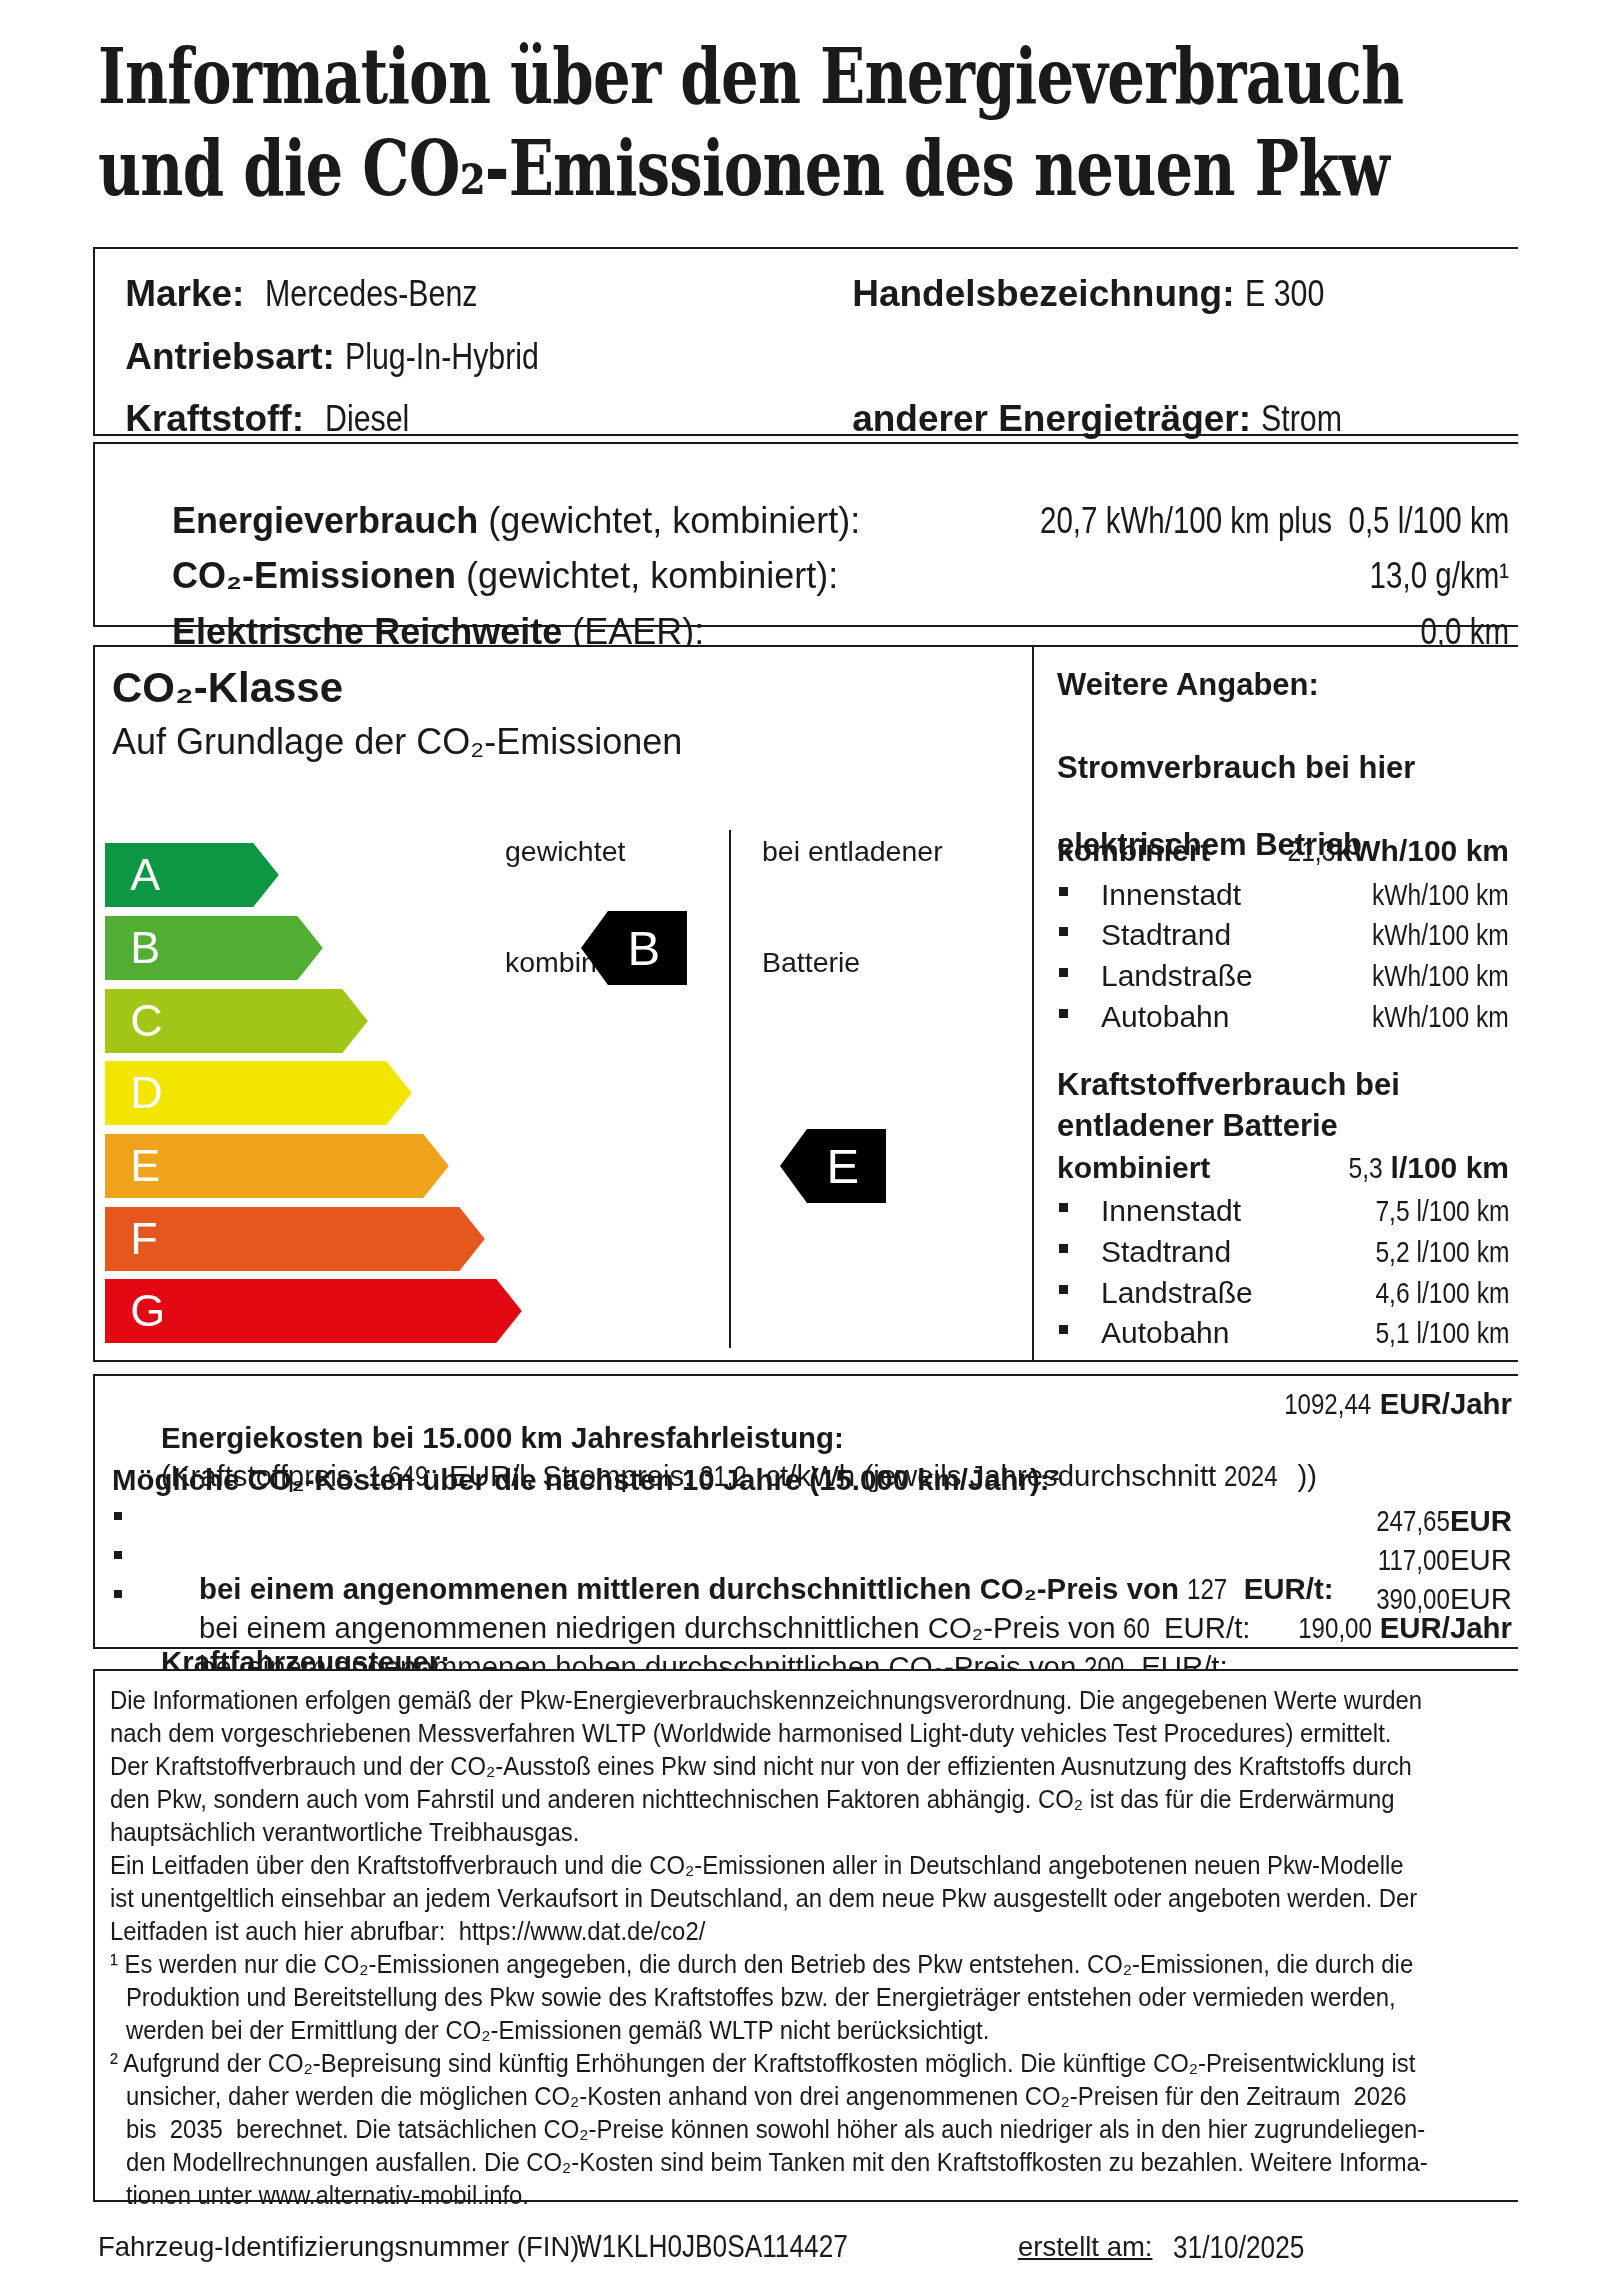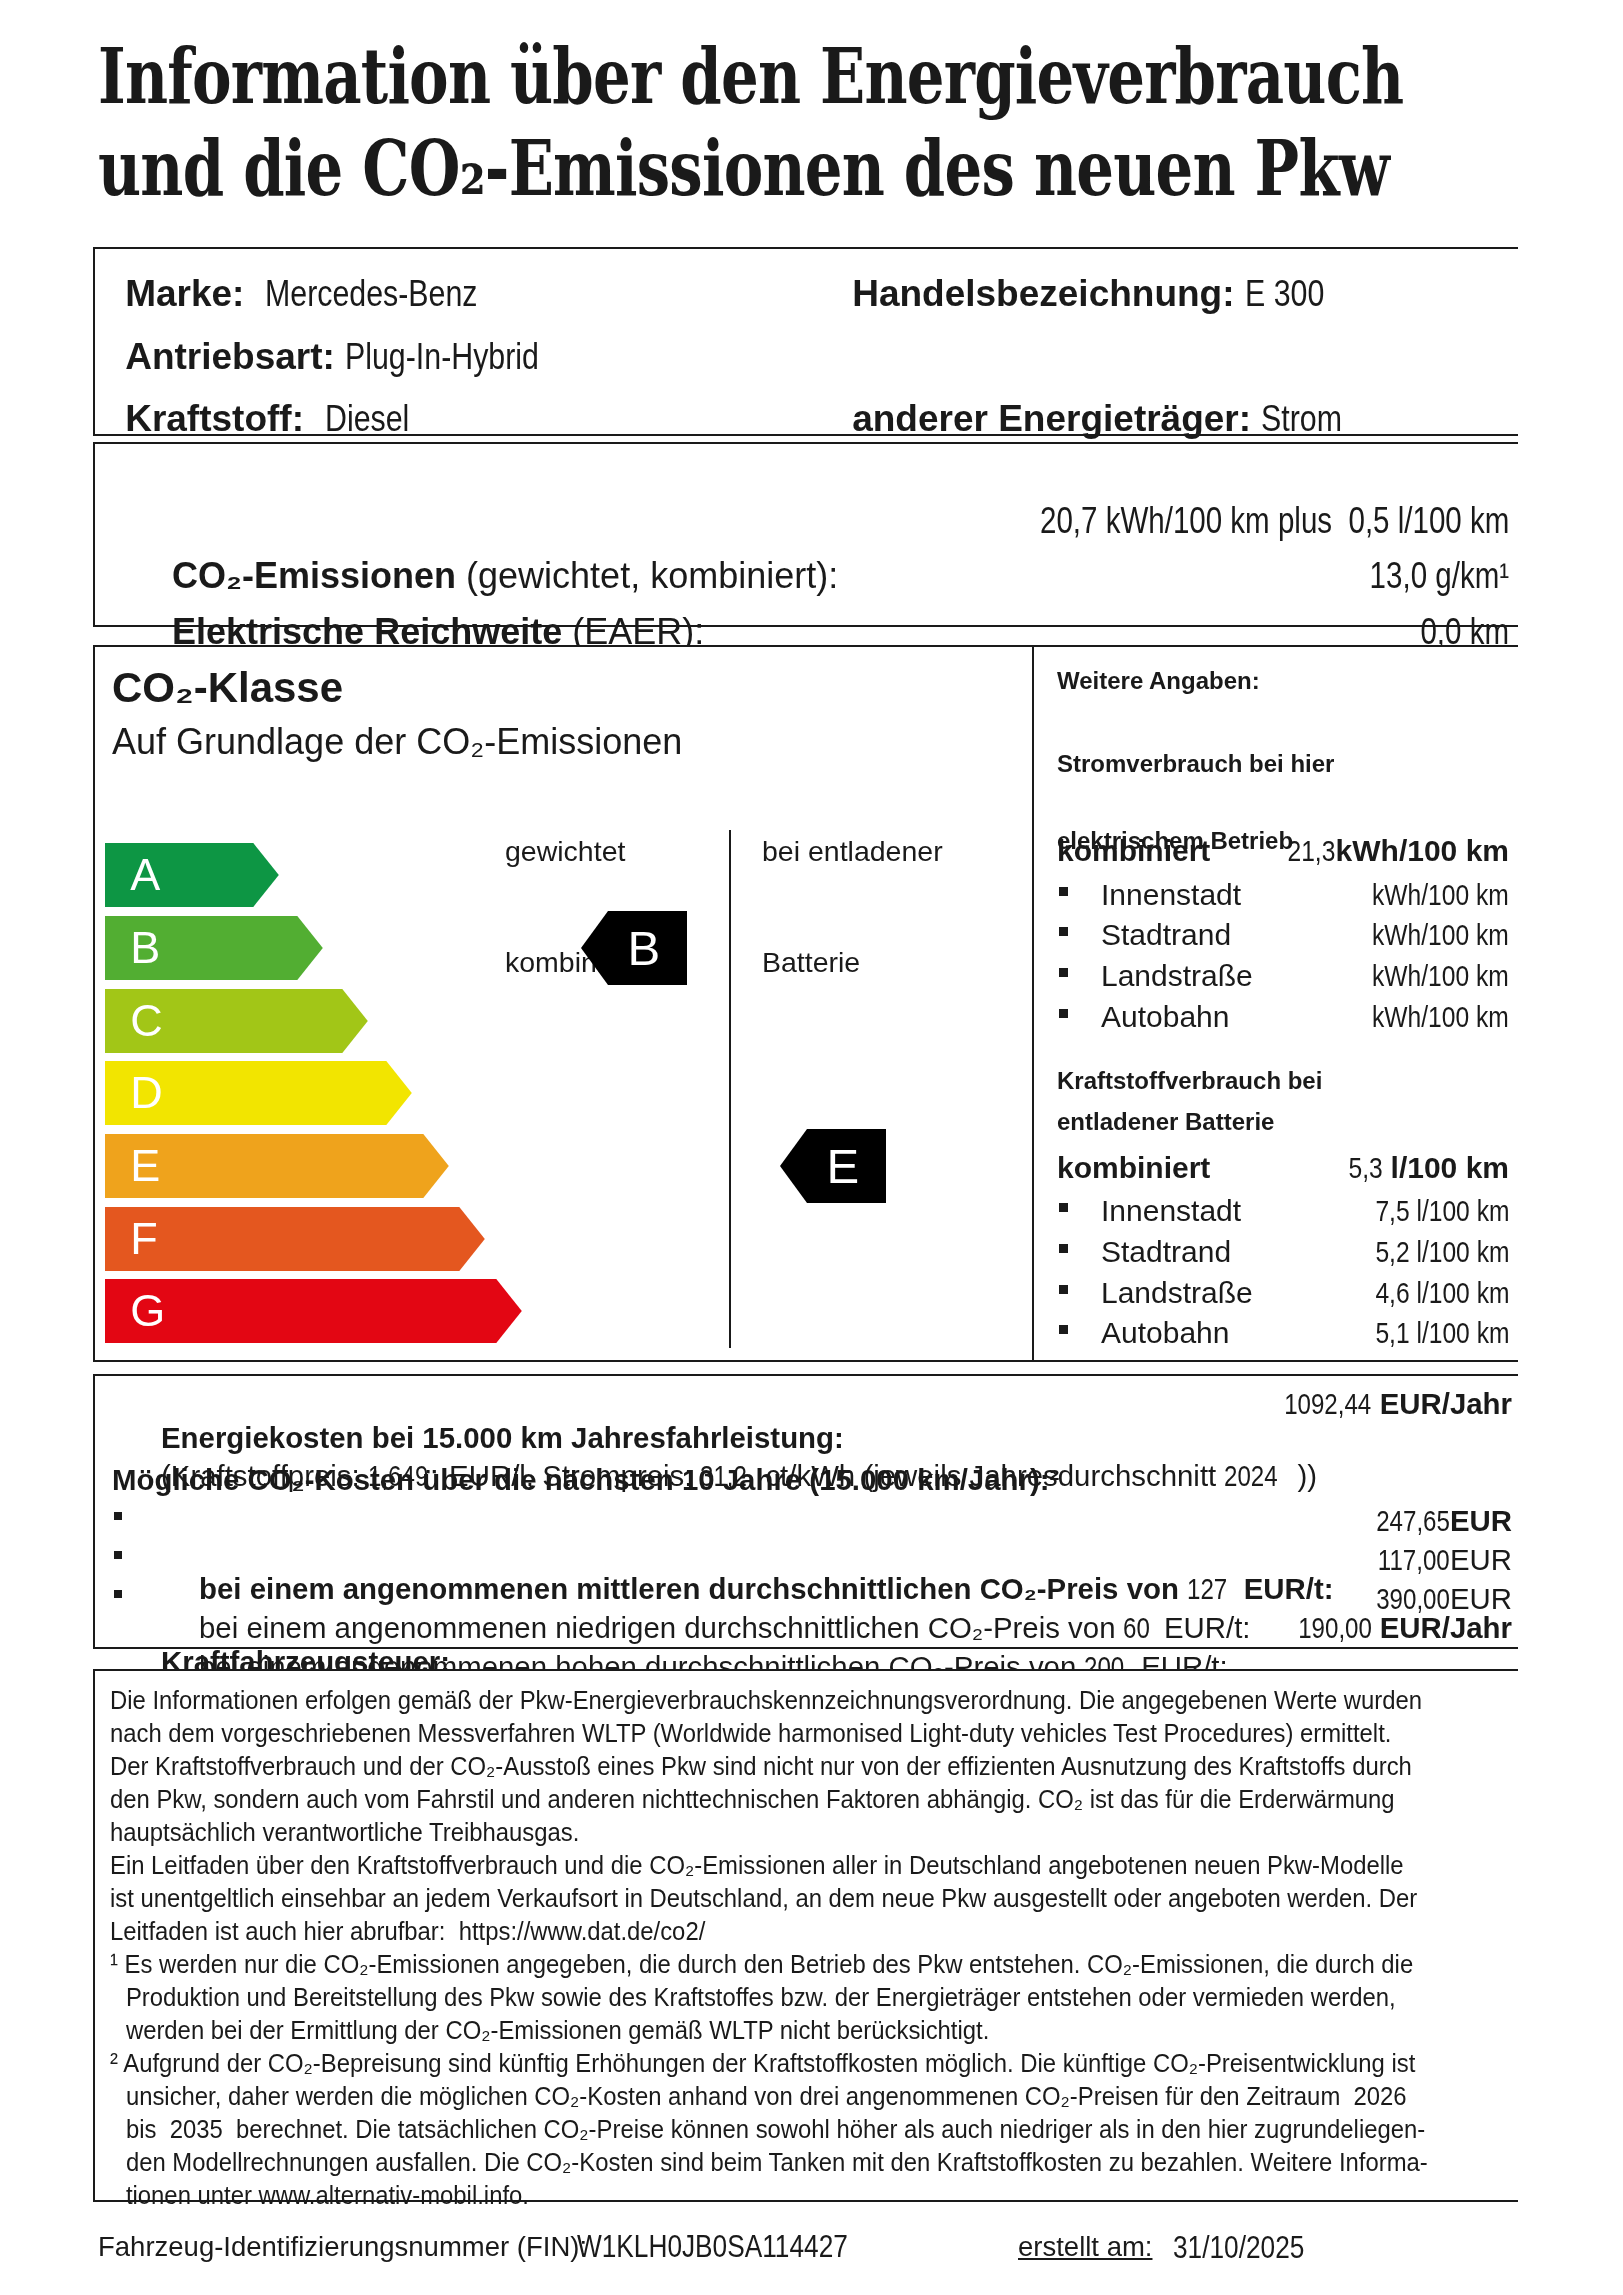--- a/index.html
+++ b/index.html
@@ -44,21 +44,21 @@
   .class-arrow{
     position:absolute;width:106px;height:74px;background:#000;
     clip-path:polygon(27px 0,100% 0,100% 100%,27px 100%,0 50%);
     color:#fff;font-size:49px;line-height:74px;text-align:center;
     padding-left:19.6px;box-sizing:border-box;
   }
   .v-split{position:absolute;top:0;bottom:0;border-left:2.5px solid #1a1a1a;}
   .col-divider{position:absolute;width:1.5px;background:#1a1a1a;}
   
   #wa{position:absolute;left:962px;top:0;width:452px;height:709px;}
-  #wa .hd{position:absolute;left:0;font-weight:bold;font-size:24px;white-space:pre;}
+  #wa .hd{position:absolute;left:0;font-weight:bold;font-size:31px;white-space:pre;}
   #wa .wa-row{position:absolute;left:0;right:0;height:38px;font-size:30px;}
   #wa .wa-label{position:absolute;left:44px;white-space:pre;}
   #wa .wa-val{position:absolute;right:0;white-space:pre;text-align:right;}
   .sq{position:absolute;left:2px;top:8.8px;width:8.8px;height:8.8px;background:#1a1a1a;}
   
   #box4 .row{position:absolute;left:17px;right:17px;font-size:29.4px;white-space:pre;}
   #box4 .sq4{position:absolute;left:2px;top:7.9px;width:7.9px;height:7.9px;background:#1a1a1a;}
   #box4 .btxt{padding-left:38px;display:inline-block;}
   #box4 .rv{position:absolute;right:0;top:0;text-align:right;white-space:pre;}
   
@@ -91,20 +91,23 @@
     </div>
     <div class="abs" style="left:17px;top:78px;">
       <span class="lbl">Antriebsart:</span><span class="val"> <span class="cond">Plug-In-Hybrid</span></span>
     </div>
     <div class="abs" style="left:744px;top:140px;">
       <span class="lbl">anderer Energieträger:</span><span class="val"> <span class="cond">Strom</span></span>
     </div>
   </div>
 
   <div id="box2" class="box" style="left:93px;top:442px;width:1438px;height:185px;">
+    <div class="abs lbl" style="left:17px;top:13.7px;">
+      <span class="b">Energieverbrauch</span><span> (gewichtet, kombiniert):</span>
+    </div>
     <div class="rt val" style="top:13.7px;">
       <span class="cond-r">20,7 kWh/100 km plus  0,5 l/100 km</span>
     </div>
     <div class="abs lbl" style="left:17px;top:69px;">
       <span class="b">CO₂-Emissionen</span><span> (gewichtet, kombiniert):</span>
     </div>
     <div class="rt val" style="top:69px;">
       <span class="cond-r">13,0 g/km¹</span>
     </div>
     <div class="abs lbl" style="left:17px;top:125px;">

